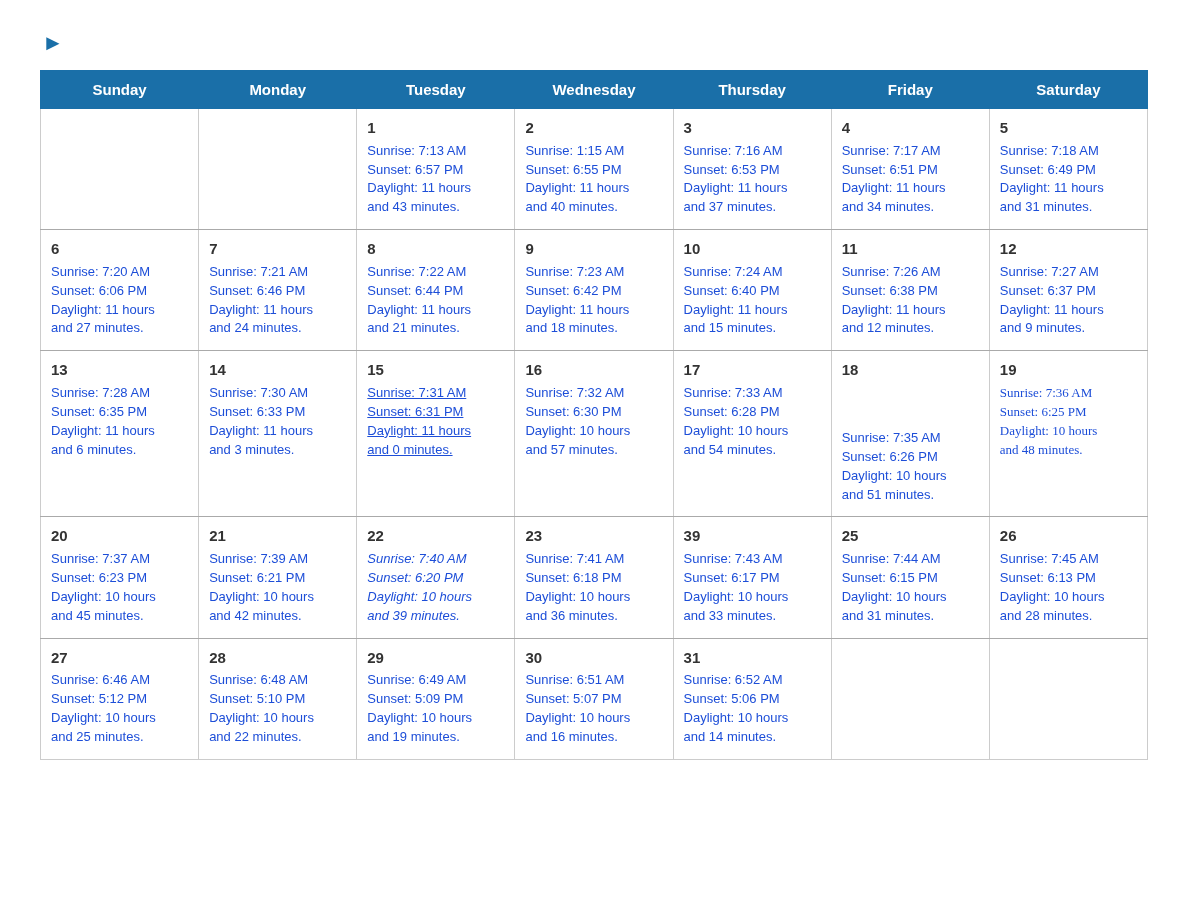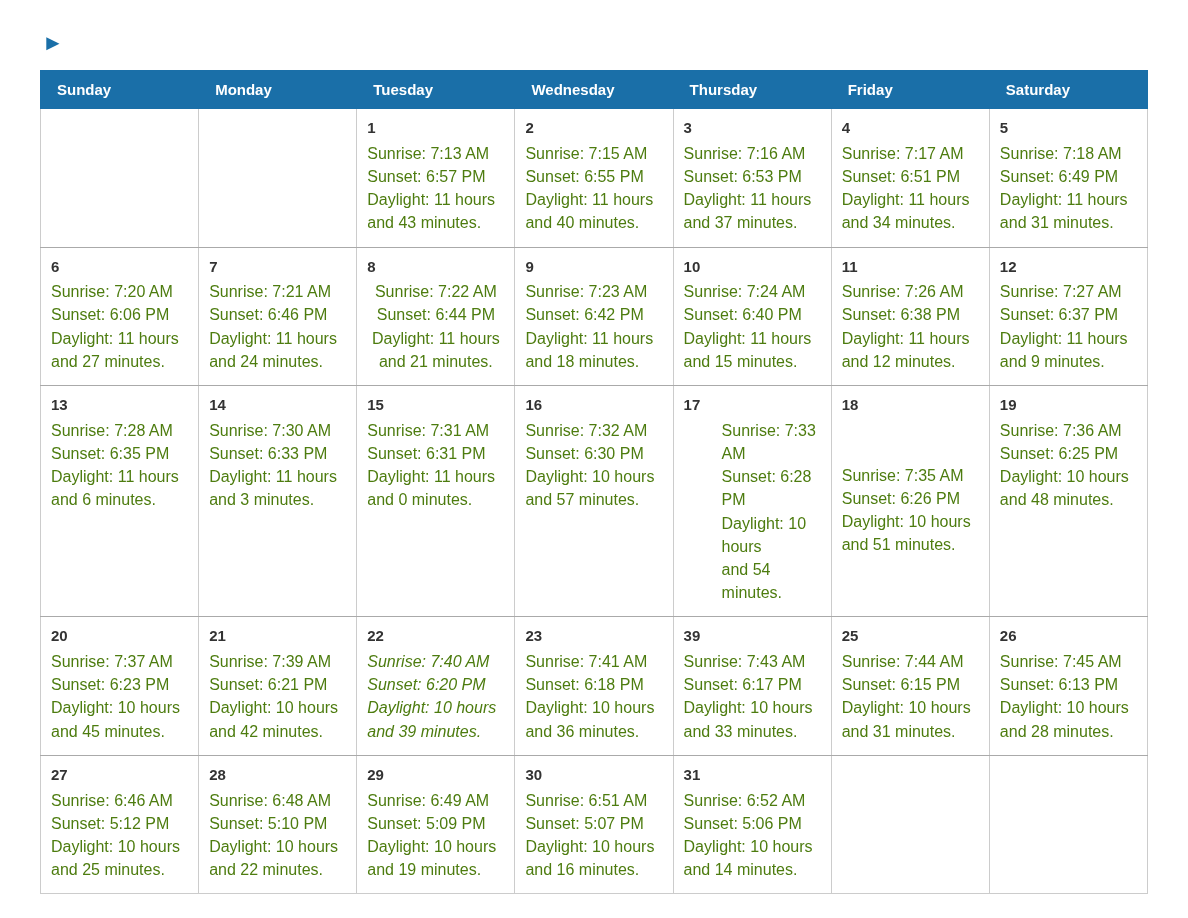--- a/index.html
+++ b/index.html
@@ -39,21 +39,21 @@
     .calendar-table {
       width: 100%;
       border-collapse: collapse;
       margin-top: 14px;
       font-size: 13.5px;
     }
     .calendar-table thead tr th {
       background-color: #1a6fa8;
       color: #fff;
       padding: 10px 16px;
-      text-align: left;
+      text-align: center;
       font-weight: bold;
       font-size: 15px;
       border: 1px solid #1a6fa8;
     }
     .calendar-table tbody tr td {
       vertical-align: top;
       padding: 8px 10px 12px 10px;
       border: 1px solid #ccc;
       width: 14.28%;
       min-height: 90px;
@@ -61,22 +61,22 @@
       line-height: 1.45;
     }
     .calendar-table tbody tr td .day-num {
       font-size: 15px;
       font-weight: bold;
       color: #333;
       display: block;
       margin-bottom: 3px;
     }
     .calendar-table tbody tr td .day-info {
-      font-size: 16px;
-      color: #4d7c0f;
+      font-size: 13px;
+      color: #1d4ed8;
       line-height: 1.45;
     }
     .calendar-table tbody tr:not(:last-child) td {
       border-bottom: 1px solid #aaa;
     }
     .empty-cell {
       background: #fff;
     }
     .logo-wrapper {
       display: flex;
@@ -130,21 +130,21 @@
         <td class="empty-cell"></td>
         <td>
           <span class="day-num">1</span>
           <div class="day-info" style="white-space: pre-line;">Sunrise: 7:13 AM
 Sunset: 6:57 PM
 Daylight: 11 hours
 and 43 minutes.</div>
         </td>
         <td>
           <span class="day-num">2</span>
-          <div class="day-info" style="white-space: pre-line;">Sunrise: 7:15 AM
+          <div class="day-info" style="white-space: pre-line;">Sunrise: 1:15 AM
 Sunset: 6:55 PM
 Daylight: 11 hours
 and 40 minutes.</div>
         </td>
         <td>
           <span class="day-num">3</span>
           <div class="day-info" style="white-space: pre-line;">Sunrise: 7:16 AM
 Sunset: 6:53 PM
 Daylight: 11 hours
 and 37 minutes.</div>
@@ -174,21 +174,21 @@
         </td>
         <td>
           <span class="day-num">7</span>
           <div class="day-info" style="white-space: pre-line;">Sunrise: 7:21 AM
 Sunset: 6:46 PM
 Daylight: 11 hours
 and 24 minutes.</div>
         </td>
         <td>
           <span class="day-num">8</span>
-          <div class="day-info" style="white-space: pre-line; text-align: center;">Sunrise: 7:22 AM
+          <div class="day-info" style="white-space: pre-line;">Sunrise: 7:22 AM
 Sunset: 6:44 PM
 Daylight: 11 hours
 and 21 minutes.</div>
         </td>
         <td>
           <span class="day-num">9</span>
           <div class="day-info" style="white-space: pre-line;">Sunrise: 7:23 AM
 Sunset: 6:42 PM
 Daylight: 11 hours
 and 18 minutes.</div>
@@ -225,49 +225,49 @@
         </td>
         <td>
           <span class="day-num">14</span>
           <div class="day-info" style="white-space: pre-line;">Sunrise: 7:30 AM
 Sunset: 6:33 PM
 Daylight: 11 hours
 and 3 minutes.</div>
         </td>
         <td>
           <span class="day-num">15</span>
-          <div class="day-info" style="white-space: pre-line;">Sunrise: 7:31 AM
+          <div class="day-info" style="white-space: pre-line; text-decoration: underline;">Sunrise: 7:31 AM
 Sunset: 6:31 PM
 Daylight: 11 hours
 and 0 minutes.</div>
         </td>
         <td>
           <span class="day-num">16</span>
           <div class="day-info" style="white-space: pre-line;">Sunrise: 7:32 AM
 Sunset: 6:30 PM
 Daylight: 10 hours
 and 57 minutes.</div>
         </td>
         <td>
           <span class="day-num">17</span>
-          <div class="day-info" style="white-space: pre-line; margin-left: 38px;">Sunrise: 7:33 AM
+          <div class="day-info" style="white-space: pre-line;">Sunrise: 7:33 AM
 Sunset: 6:28 PM
 Daylight: 10 hours
 and 54 minutes.</div>
         </td>
         <td>
           <span class="day-num">18</span>
           <div class="day-info" style="white-space: pre-line; margin-top: 48px;">Sunrise: 7:35 AM
 Sunset: 6:26 PM
 Daylight: 10 hours
 and 51 minutes.</div>
         </td>
         <td>
           <span class="day-num">19</span>
-          <div class="day-info" style="white-space: pre-line;">Sunrise: 7:36 AM
+          <div class="day-info" style="white-space: pre-line; font-family: Liberation Serif, serif;">Sunrise: 7:36 AM
 Sunset: 6:25 PM
 Daylight: 10 hours
 and 48 minutes.</div>
         </td>
       </tr>
       <tr>
         <td>
           <span class="day-num">20</span>
           <div class="day-info" style="white-space: pre-line;">Sunrise: 7:37 AM
 Sunset: 6:23 PM

